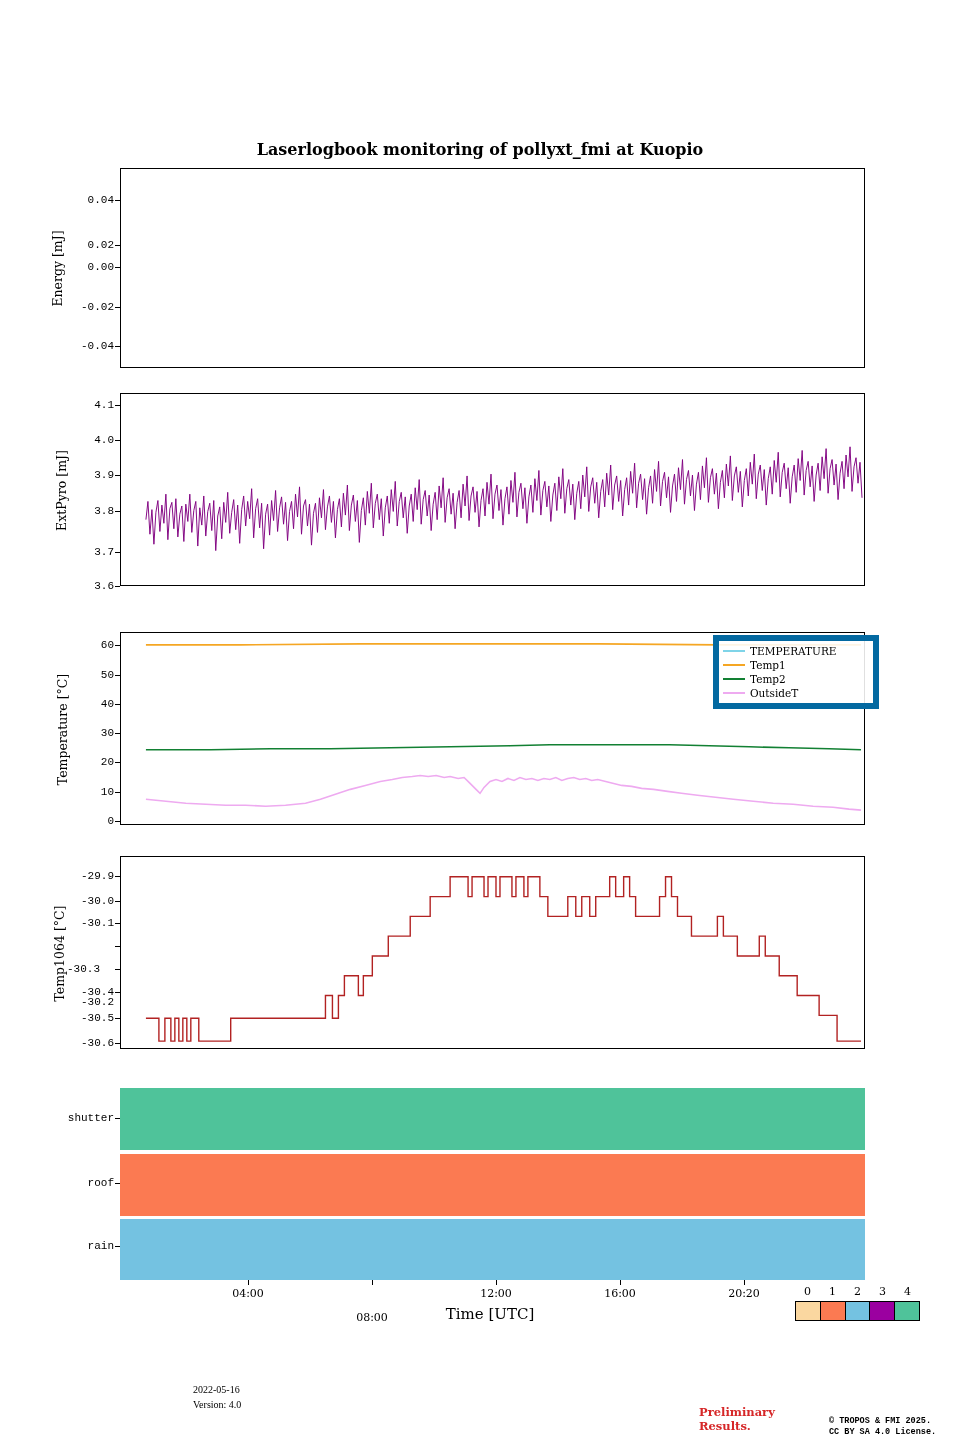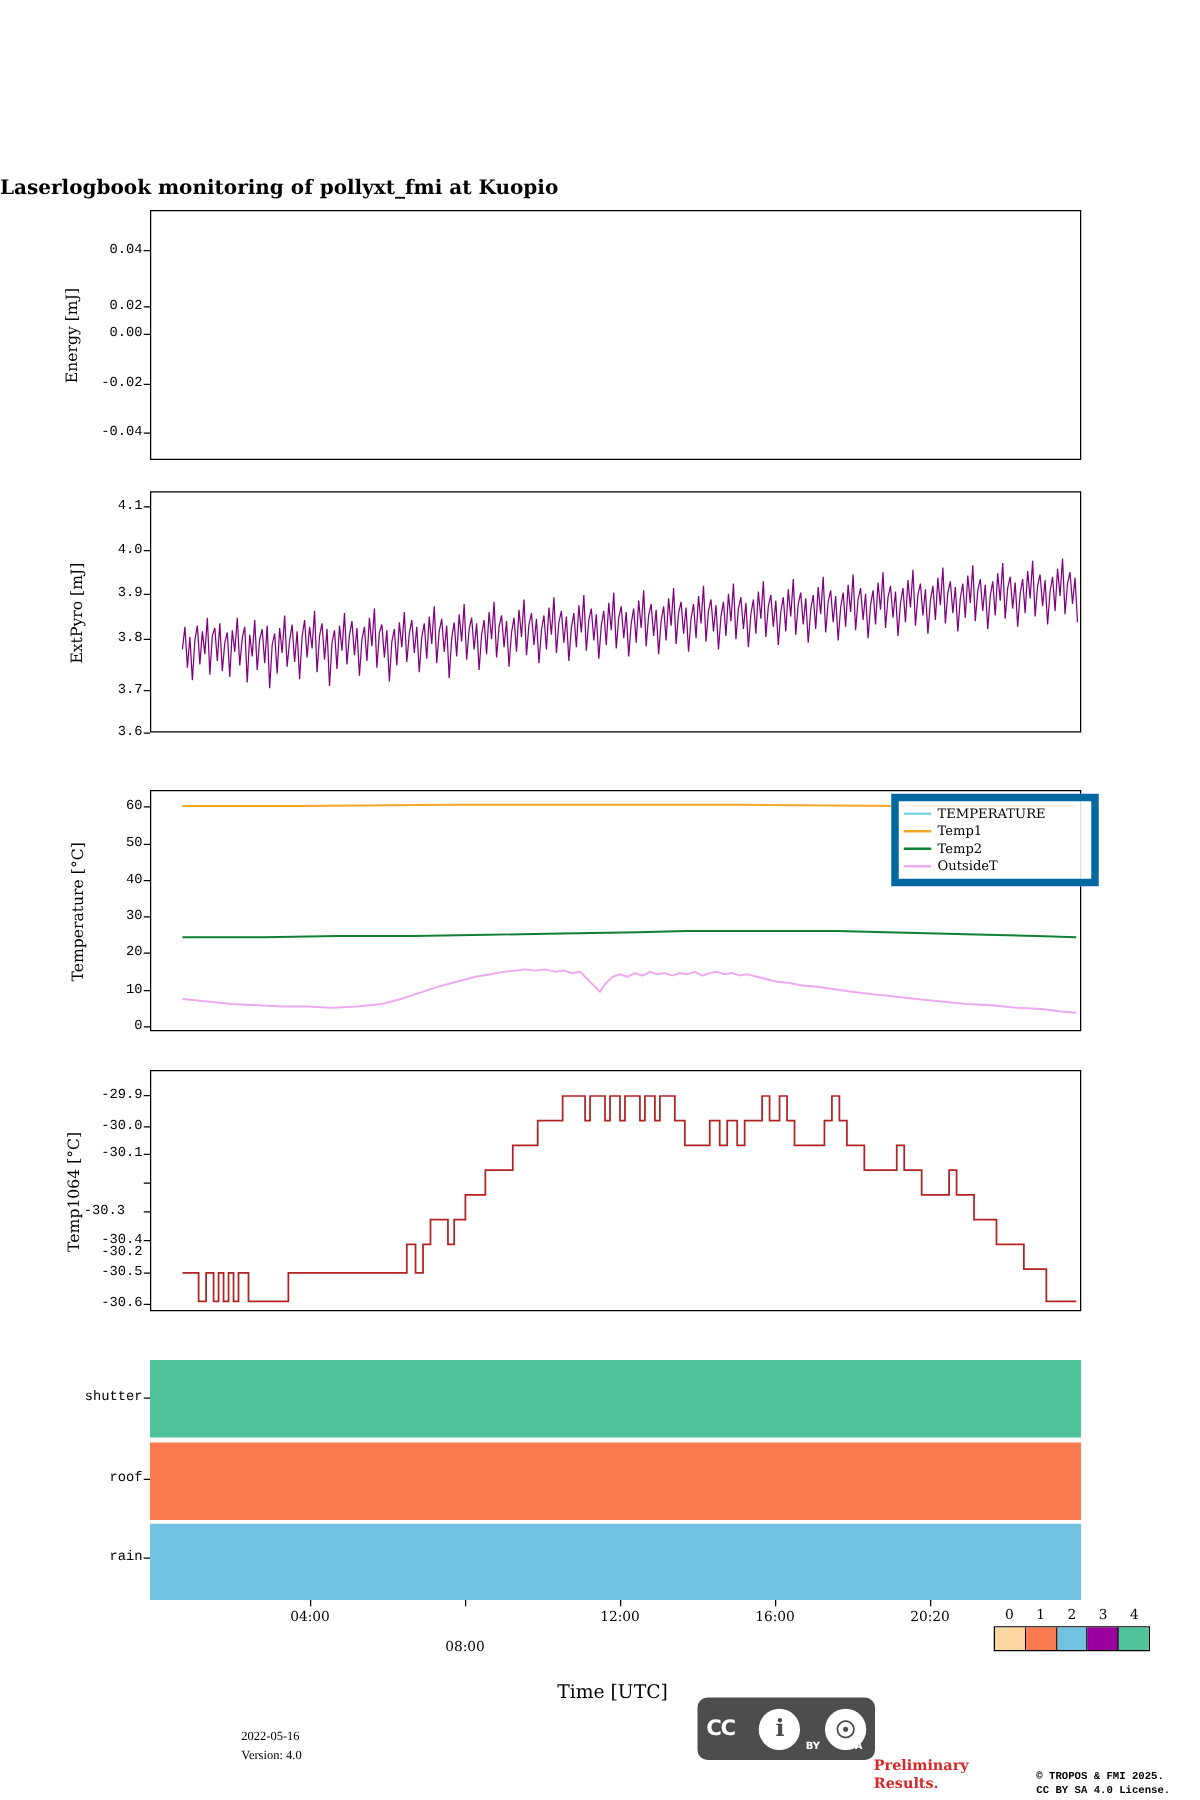--- a/index.html
+++ b/index.html
@@ -8,21 +8,21 @@
     background:#ffffff;
     font-family:"DejaVu Serif", serif;
     color:#000000;
     position:relative;
     overflow:hidden;
   }
   .figure{position:absolute;left:0;top:0;width:960px;height:1440px;}
 
   .title{
     position:absolute;left:0;top:140px;width:960px;
-    text-align:left;
+    text-align:center;
     font-size:16px;font-weight:bold;
     font-family:"DejaVu Serif", serif;
   }
 
   
   .axes{
     position:absolute;
     border:1px solid #000000;
     background:#ffffff;
     box-sizing:border-box;
@@ -53,21 +53,20 @@
     font-family:"DejaVu Serif", serif;
   }
   .tickmark{position:absolute;background:#000;}
 
   .xlabel{
     position:absolute;
     font-size:15px;
     text-align:center;
     width:760px;
     font-family:"DejaVu Serif", serif;
-    margin-top:39px;
   }
 
   
   .legend{
     position:absolute;
     border:6px solid #0369a1;
     background:rgba(255,255,255,0.88);
     padding:3px 6px 3px 4px;
     font-size:10.5px;
     font-family:"DejaVu Serif", serif;
@@ -291,25 +290,20 @@
     <div class="cell" style="background:#74c2e1;"></div>
     <div class="cell" style="background:#9b00a0;"></div>
     <div class="cell" style="background:#4fc39a;"></div>
   </div>
 
   <div class="footer-date" style="left:193px;top:1382px;">
     <div>2022-05-16</div>
     <div>Version: 4.0</div>
   </div>
 
-  <div class="cclogo" style="left:558px;top:1358px;">
-    <span class="cc-text">CC</span>
-    <span class="circle">i</span>
-    <span class="circle">☉</span>
-  </div>
   <div class="cclabels" style="left:558px;top:1392px;">
     <span style="margin-right:22px;">BY</span>
     <span style="margin-right:10px;">SA</span>
   </div>
 
   <div class="prelim" style="left:699px;top:1405px;">
     <div>Preliminary</div>
     <div>Results.</div>
   </div>
 

